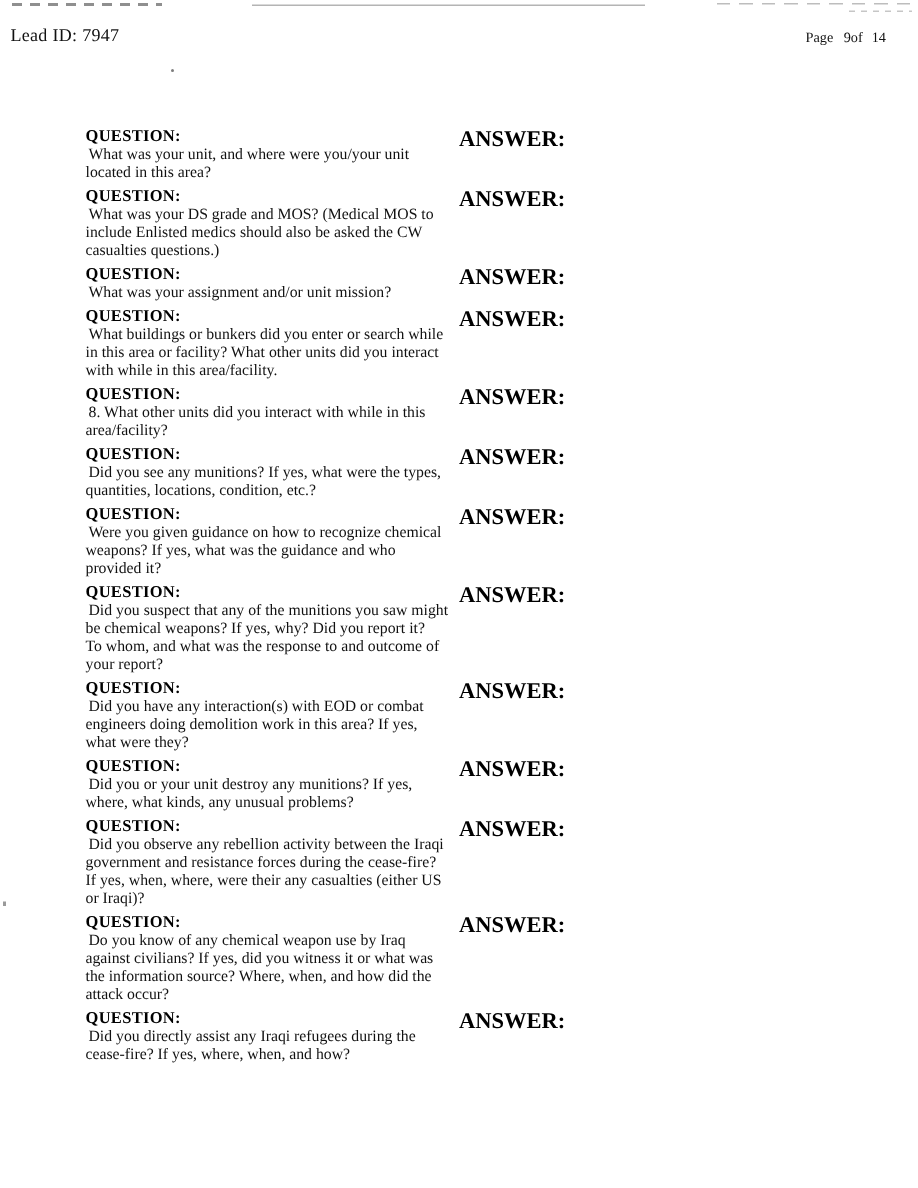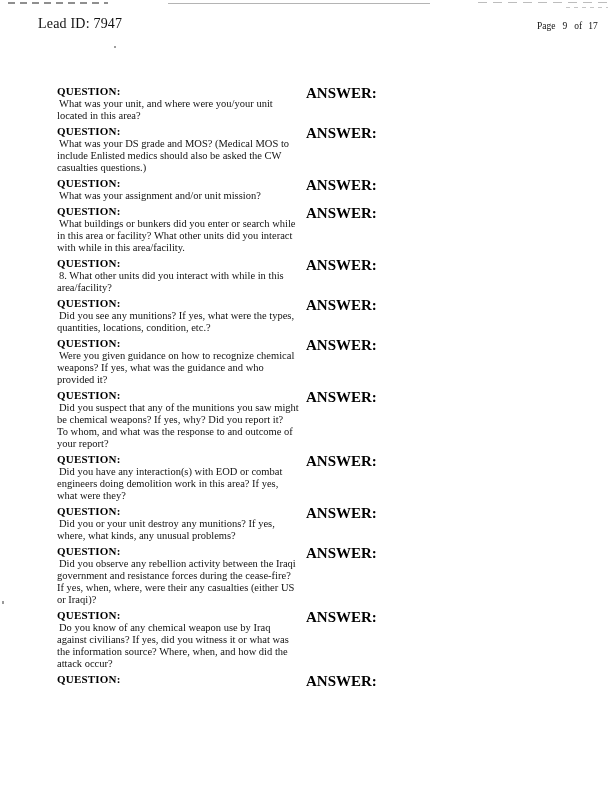--- a/index.html
+++ b/index.html
@@ -19,29 +19,29 @@
                background: repeating-linear-gradient(90deg,#8f8f8f 0 7px,transparent 7px 12px); }
   .art-line1 { left: 168px; top: 3px; width: 262px; height: 1px; background:#b4b4b4; }
   .art-dash2 { left: 478px; top: 2px; width: 130px; height: 1px;
                background: repeating-linear-gradient(90deg,#bdbdbd 0 9px,transparent 9px 15px); }
   .art-dash3 { left: 566px; top: 7px; width: 42px; height: 1px;
                background: repeating-linear-gradient(90deg,#c6c6c6 0 4px,transparent 4px 8px); }
   .art-dot1  { left: 114px; top: 46px;  width: 2px; height: 2px; background:#7d7d7d; border-radius:50%; }
   .art-dot2  { left: 2px;   top: 601px; width: 2px; height: 3px; background:#9a9a9a; }
 
   .header-lead {
-    position: absolute; left: 38px; top: 16px;
-    font-size: 14px; letter-spacing: 0.2px;
+    position: absolute; left: 7px; top: 16px;
+    font-size: 12px; letter-spacing: 0.2px;
   }
   .header-page {
     position: absolute; left: 537px; top: 21px;
     font-size: 9.5px; white-space: nowrap;
   }
   .header-page .gap-a { margin-left: 7px; }
-  .header-page .gap-b { margin-left: 7px; }
+  .header-page .gap-b { margin-left: 0; }
   .header-page .gap-c { margin-left: 6px; }
 
   .content { position: absolute; left: 57px; top: 82px; width: 312px; }
 
   .qa-block { position: relative; margin-top: 2.5px; }
   .q-head {
     font-weight: 700; font-size: 11px; line-height: 13.5px;
     letter-spacing: 0.2px; color: #000;
   }
   .a-head {
@@ -60,21 +60,21 @@
 
   <div class="art art-dash1"></div>
   <div class="art art-line1"></div>
   <div class="art art-dash2"></div>
   <div class="art art-dash3"></div>
   <div class="art art-dot1"></div>
   <div class="art art-dot2"></div>
 
   <div class="header-lead">Lead ID: 7947</div>
 
-  <div class="header-page"><span>Page</span><span class="gap-a">9</span><span class="gap-b">of</span><span class="gap-c">17</span></div>
+  <div class="header-page"><span>Page</span><span class="gap-a">9</span><span class="gap-b">of</span><span class="gap-c">14</span></div>
 
   <div class="content">
 
     <div class="qa-block">
       <div class="q-head">QUESTION:</div>
       <div class="a-head">ANSWER:</div>
       <div class="q-text">What was your unit, and where were you/your unit
 located in this area?</div>
     </div>
 
@@ -160,16 +160,18 @@
       <div class="a-head">ANSWER:</div>
       <div class="q-text">Do you know of any chemical weapon use by Iraq
 against civilians?  If yes, did you witness it or what was
 the information source?  Where, when, and how did the
 attack occur?</div>
     </div>
 
     <div class="qa-block">
       <div class="q-head">QUESTION:</div>
       <div class="a-head">ANSWER:</div>
+      <div class="q-text">Did you directly assist any Iraqi refugees during the
+cease-fire?  If yes, where, when, and how?</div>
     </div>
 
   </div>
 </div>
 
 </body></html>

